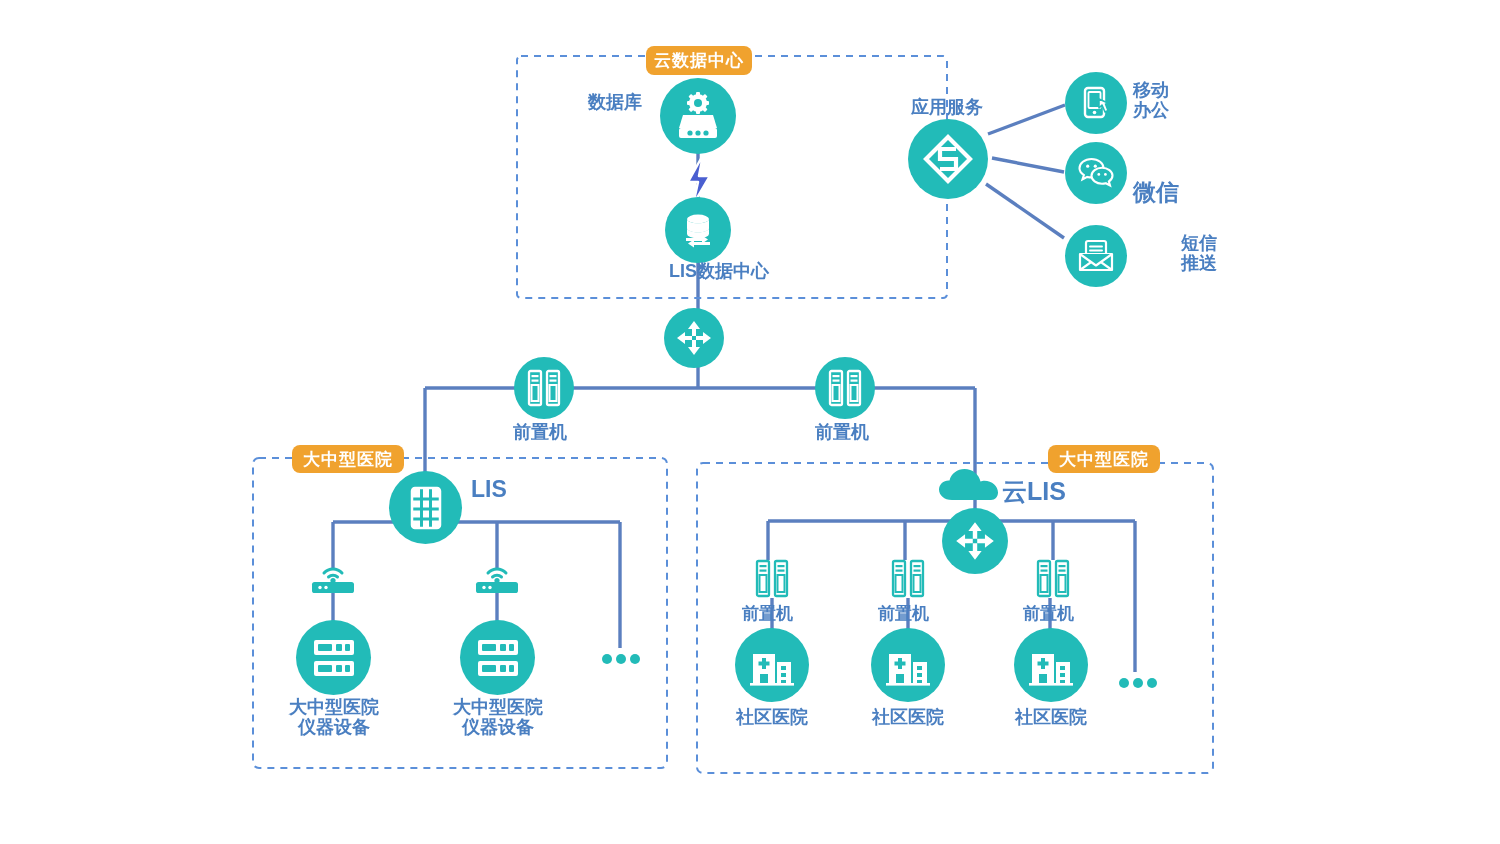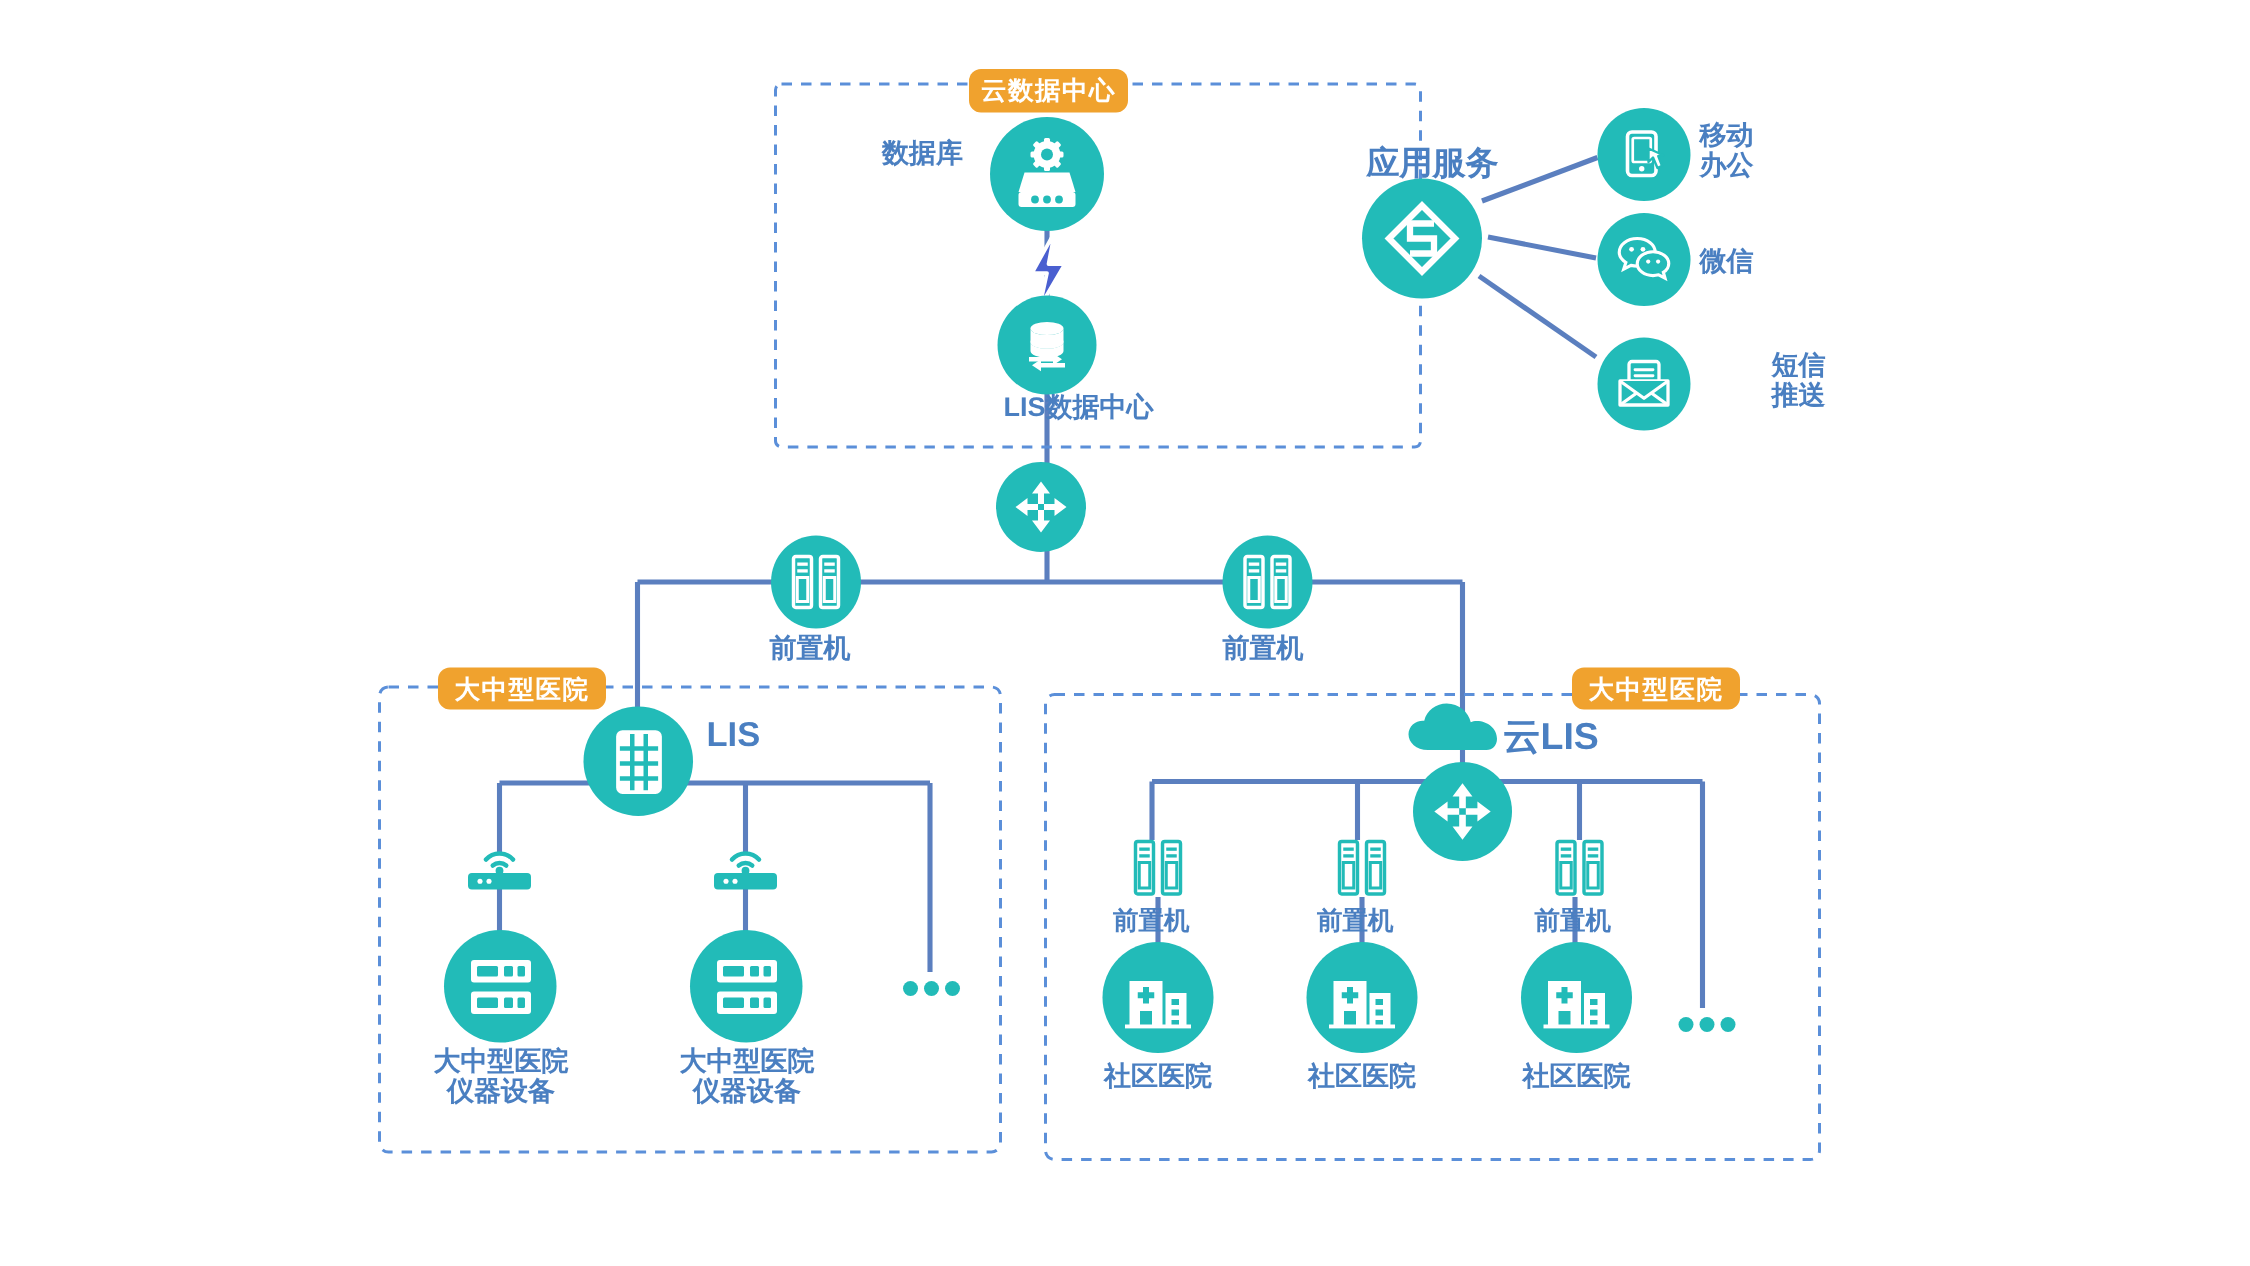--- a/index.html
+++ b/index.html
@@ -109,21 +109,21 @@
   <div class="lbl" style="left:645px;top:261px;font-size:18px;margin-left:24px;">LIS数据中心</div>
 
   <div class="node circle" style="left:908px;top:119px;width:80px;height:80px;">
     <svg class="ico" width="56" height="56" viewBox="0 0 56 56">
       <g fill="none" stroke="#fff" stroke-width="4.2" stroke-linejoin="miter">
         <path d="M28 6 L50 28 L28 50 L6 28 Z"></path>
         <path d="M36 18 L20 18 L20 28 L36 28 L36 38 L20 38"></path>
       </g>
     </svg>
   </div>
-  <div class="lbl" style="left:911px;top:97px;font-size:22px;">应用服务</div>
+  <div class="lbl" style="left:911px;top:97px;font-size:18px;">应用服务</div>
 
   <div class="node circle" style="left:1065px;top:72px;width:62px;height:62px;">
     <svg class="ico" width="36" height="36" viewBox="0 0 36 36">
       <rect x="7" y="3" width="19" height="29" rx="3" fill="none" stroke="#fff" stroke-width="2.4"></rect>
       <rect x="10.5" y="7" width="12" height="16" rx="1" fill="none" stroke="#fff" stroke-width="1.8"></rect>
       <circle cx="16.5" cy="27.5" r="1.8" fill="#fff"></circle>
       <path d="M21 14 L21 23 L24 20 L27 27 L30 25.5 L27.5 19 L31 18.5 Z" fill="#fff" stroke="#22BBB8" stroke-width="1.6" stroke-linejoin="round"></path>
     </svg>
   </div>
   <div class="lbl" style="left:1133px;top:80px;font-size:18px;text-align:center;">移动
@@ -136,21 +136,21 @@
                C2.5 9.3 7.5 5 14.5 5 Z" fill="none" stroke="#fff" stroke-width="2.1"></path>
       <circle cx="10.7" cy="12.2" r="1.6" fill="#fff"></circle>
       <circle cx="18.3" cy="12.2" r="1.6" fill="#fff"></circle>
       <path d="M25 13.8 C30.8 13.8 35.5 17.4 35.5 21.6 C35.5 24 34.1 26.1 31.9 27.5
                L33 31.4 L28.8 29.2 C27.6 29.5 26.3 29.7 25 29.7
                C19.2 29.7 14.5 26.1 14.5 21.8 C14.5 17.5 19.2 13.8 25 13.8 Z" fill="#22BBB8" stroke="#fff" stroke-width="2.1"></path>
       <circle cx="21.8" cy="20.4" r="1.4" fill="#fff"></circle>
       <circle cx="28.4" cy="20.4" r="1.4" fill="#fff"></circle>
     </svg>
   </div>
-  <div class="lbl" style="left:1133px;top:164px;font-size:18px;text-align:right;">微信</div>
+  <div class="lbl" style="left:1133px;top:180px;font-size:23px;text-align:right;">微信</div>
 
   <div class="node circle" style="left:1065px;top:225px;width:62px;height:62px;">
     <svg class="ico" width="38" height="38" viewBox="0 0 38 38">
       <rect x="9" y="4" width="20" height="18" rx="2" fill="none" stroke="#fff" stroke-width="2.2"></rect>
       <g stroke="#fff" stroke-width="1.9" stroke-linecap="round">
         <line x1="13" y1="9.5" x2="25" y2="9.5"></line>
         <line x1="13" y1="13.5" x2="25" y2="13.5"></line>
         <line x1="13" y1="17.5" x2="21" y2="17.5"></line>
       </g>
       <path d="M3 17 L19 17 L35 17 L35 33 L3 33 Z" fill="#22BBB8" stroke="#fff" stroke-width="2.2" stroke-linejoin="round"></path>

